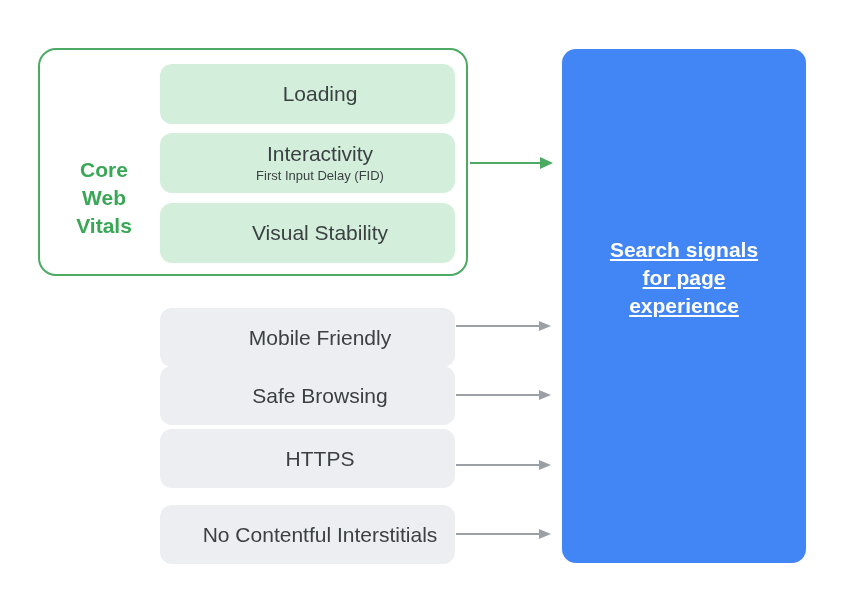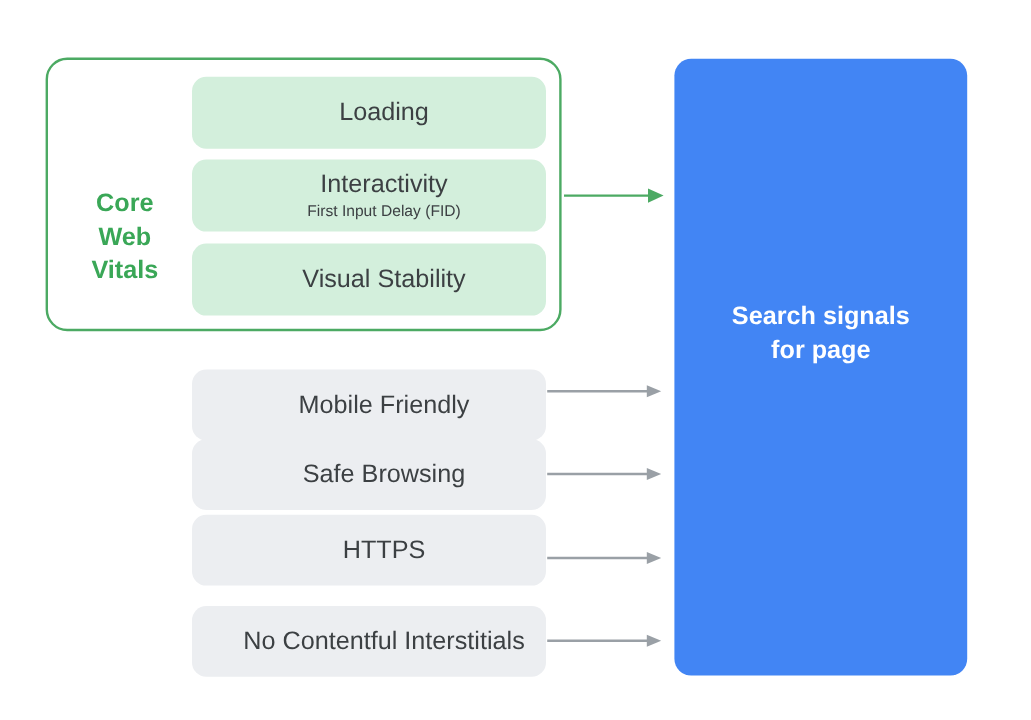--- a/index.html
+++ b/index.html
@@ -25,21 +25,21 @@
     .box .title { font-size: 21px; color: #3c4043; line-height: 24px; }
     .box .sub { font-size: 13px; color: #3c4043; line-height: 16px; margin-top: 2px; }
     .box.gray .title { font-size: 21px; }
     .blue-box {
       position: absolute; left: 562px; top: 49px; width: 244px; height: 514px;
       background: #4285f4; border-radius: 14px;
       display: flex; align-items: center; justify-content: center;
     }
     .blue-box .label {
       color: #ffffff; font-weight: bold; font-size: 21px; line-height: 28px;
-      text-align: center; width: 200px; margin-top: -57px;
+      text-align: center; width: 200px; margin-top: -57px; text-decoration: underline;
     }
     svg.arrows { position: absolute; left: 0; top: 0; width: 859px; height: 600px; pointer-events: none; }
   </style>
 </head>
 <body>
 
 <div class="cwv-frame"></div>
 
 <div class="cwv-label">
   <div>Core</div>
@@ -68,20 +68,21 @@
   <div class="title">HTTPS</div>
 </div>
 <div class="box gray" style="top:505px">
   <div class="title">No Contentful Interstitials</div>
 </div>
 
 <div class="blue-box">
   <div class="label">
     <div>Search signals</div>
     <div>for page</div>
+    <div>experience</div>
   </div>
 </div>
 
 <svg class="arrows" xmlns="http://www.w3.org/2000/svg">
   <g>
     <line x1="470" y1="163" x2="541" y2="163" stroke="#4caa63" stroke-width="2"></line>
     <polygon points="540,157 553,163 540,169" fill="#4caa63"></polygon>
   </g>
   <g>
     <line x1="456" y1="326" x2="540" y2="326" stroke="#9aa0a6" stroke-width="2"></line>

